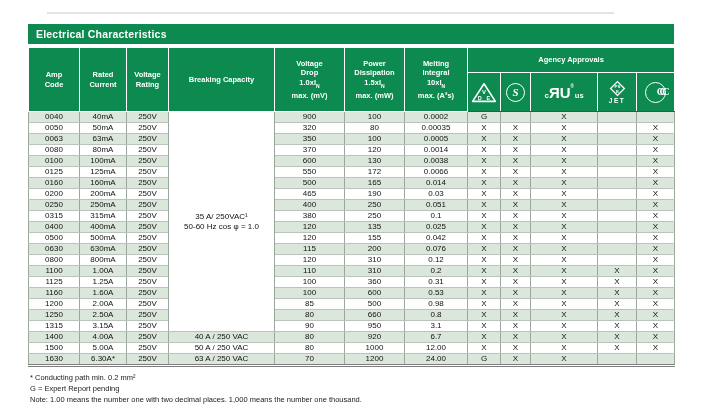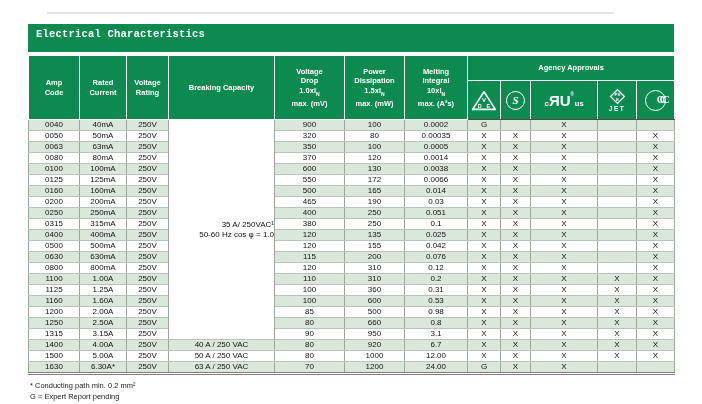--- a/index.html
+++ b/index.html
@@ -1,27 +1,27 @@
 <!DOCTYPE html>
 <html><head>
 <meta charset="utf-8">
 <style>
   html,body{margin:0;padding:0;background:#fff;}
   body{width:702px;height:404px;font-family:"Liberation Sans",sans-serif;overflow:hidden;}
   .top-line{height:2px;background:#e4e4e4;margin:12px 0 0 47px;width:567px;}
   .wrap{margin:10px 0 0 28px;width:646px;}
-  .titlebar{background:#0c8a50;color:#fff;font-weight:bold;font-size:10.5px;height:28px;line-height:20px;padding-left:8px;box-sizing:border-box;letter-spacing:.2px;font-family:Liberation Mono, monospace;}
+  .titlebar{background:#0c8a50;color:#fff;font-weight:bold;font-size:10.5px;height:20px;line-height:20px;padding-left:8px;box-sizing:border-box;letter-spacing:.2px;}
   table{border-collapse:collapse;table-layout:fixed;width:646px;margin-top:3px;border-bottom:3px double #7d7d7d;}
   th{background:#0c8a50;color:#fff;font-size:7.5px;font-weight:bold;border:1px solid #fff;padding:4px 1px;vertical-align:middle;line-height:9.5px;text-align:center;}
   th.agency{height:16px;}
   tr.icons th{height:30px;border-bottom:1px solid #4c4c4c;}
   td{font-size:8px;color:#111;text-align:center;height:10px;line-height:10px;padding:0;border-right:1px solid #9aa79c;border-bottom:1px solid #bac3bb;border-left:1px solid #9aa79c;overflow:hidden;white-space:nowrap;}
   tbody tr:nth-child(odd){background:#dbe7da;}
   tbody tr:nth-child(even){background:#fff;}
-  td.bc-merged{background:#fff;vertical-align:middle;text-align:right;}
+  td.bc-merged{background:#fff;vertical-align:middle;}
   td.bc-merged div{line-height:10px;}
   sub{font-size:5px;}
   .fns{margin:5px 0 0 2px;font-size:7.5px;color:#222;line-height:11px;}
   .fns div{white-space:nowrap;}
   
   .icwrap{display:flex;align-items:center;justify-content:center;height:100%;}
   .s-circle{display:inline-flex;align-items:center;justify-content:center;width:17px;height:17px;border:1.5px solid #fff;border-radius:50%;color:#fff;font-family:"Liberation Serif",serif;font-style:italic;font-weight:bold;font-size:11px;line-height:1;}
   .ul-mark{display:inline-flex;align-items:flex-end;color:#fff;font-weight:bold;line-height:1;}
   .ul-mark .c{font-style:normal;font-size:8px;margin-right:1px;}
   .ul-mark .ru{font-size:15px;letter-spacing:-1px;display:inline-flex;}
@@ -449,14 +449,15 @@
           <td class="ap">X</td>
           <td class="ap"></td>
           <td class="ap"></td>
         </tr>
       </tbody>
   </table>
 
   <div class="fns">
     <div>*  Conducting path min. 0.2 mm²</div>
     <div>G = Expert Report pending</div>
+    <div>Note: 1.00 means the number one with two decimal places. 1,000 means the number one thousand.</div>
   </div>
 </div>
 
 </body></html>

